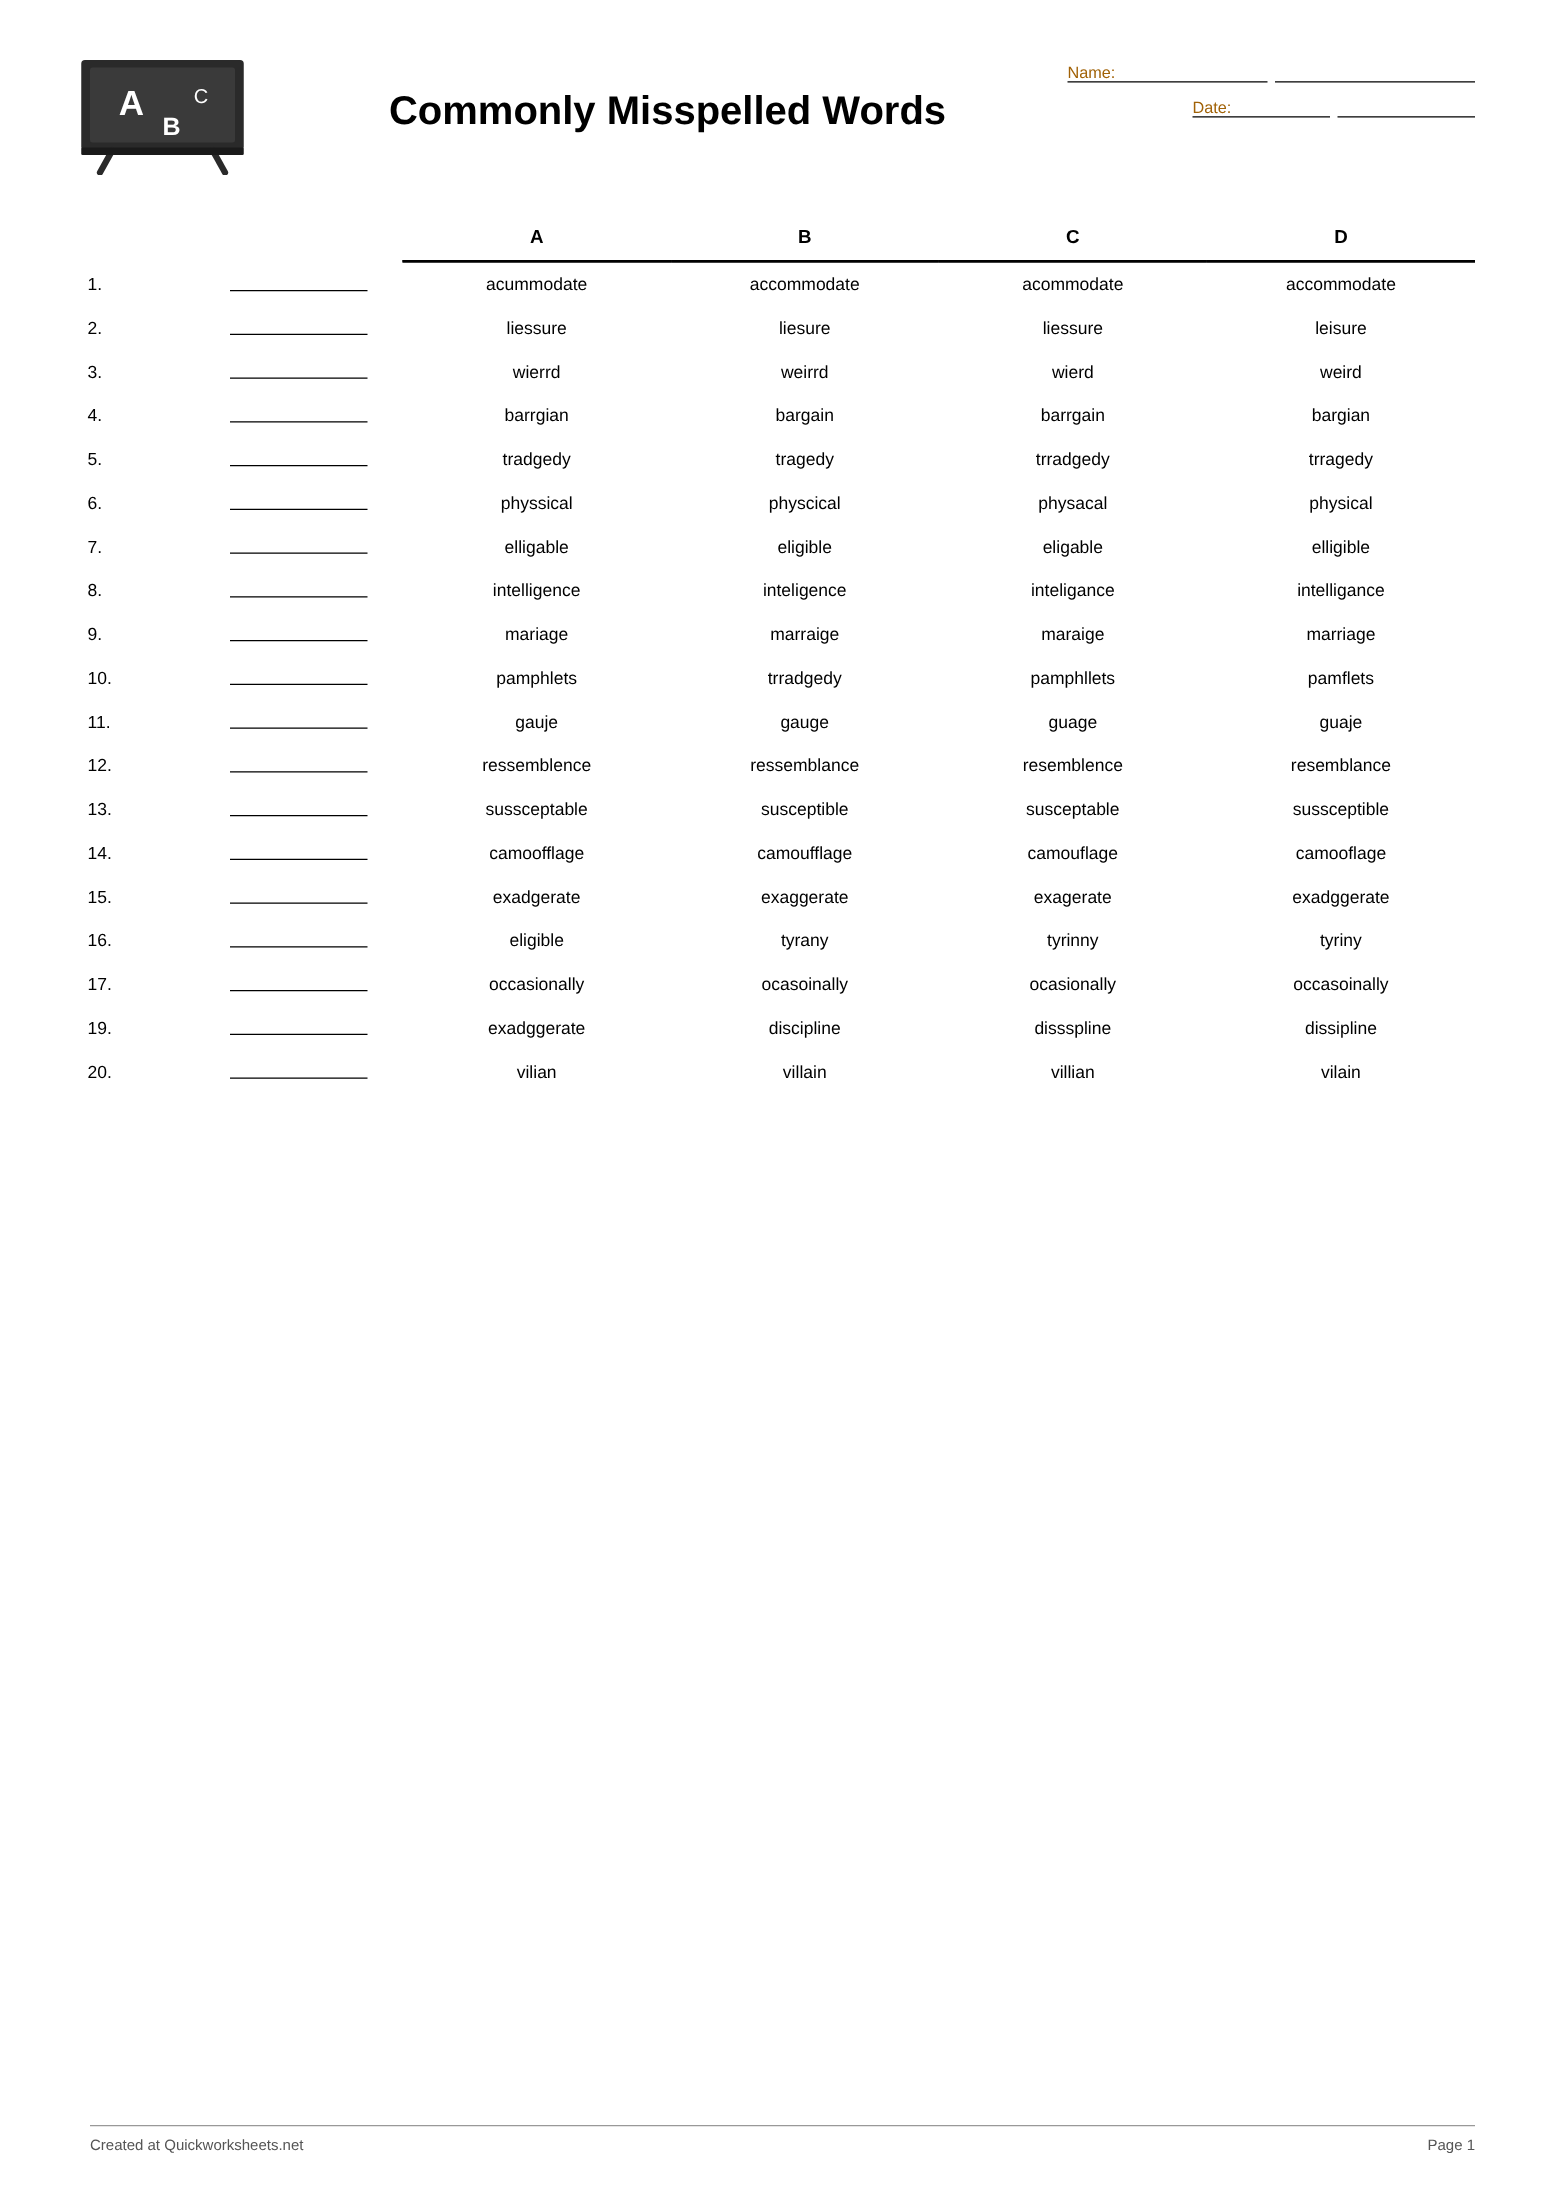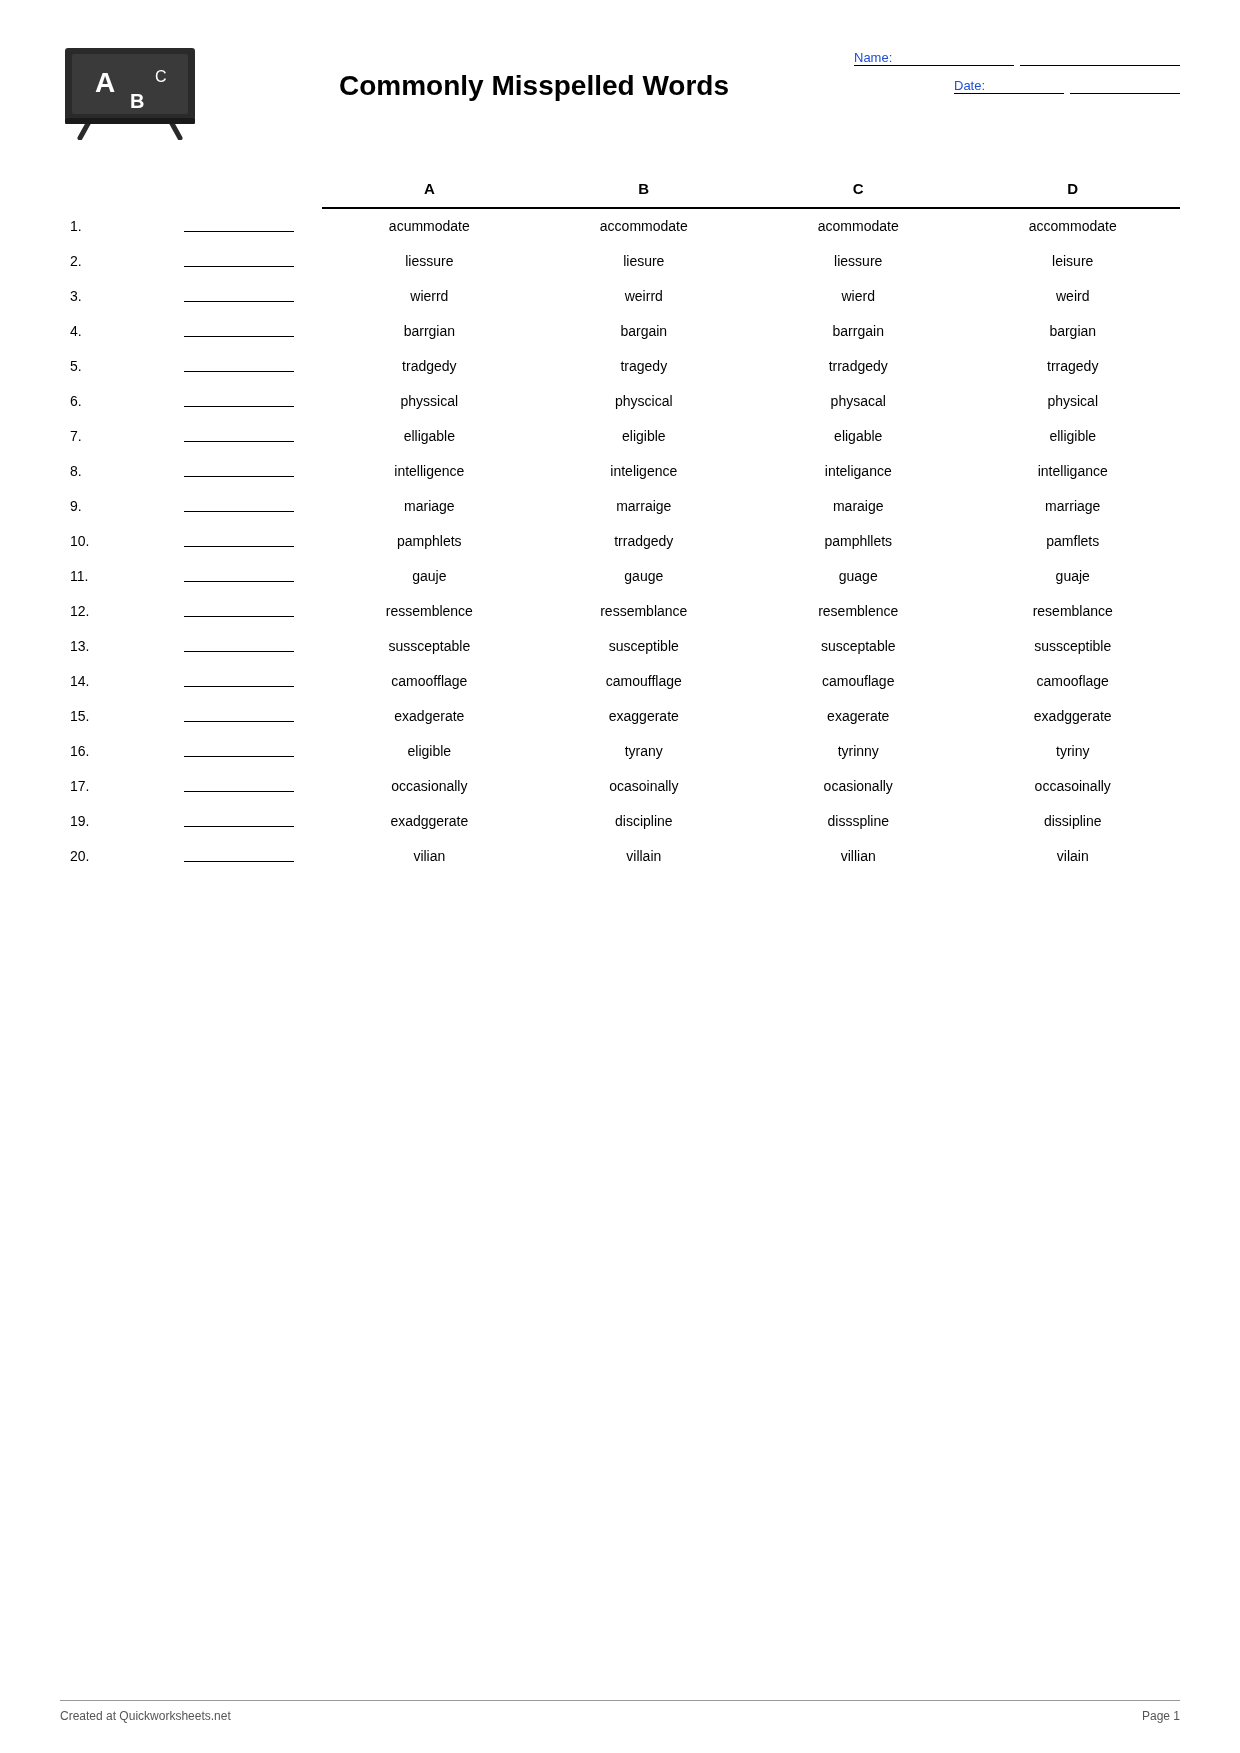--- a/index.html
+++ b/index.html
@@ -41,37 +41,37 @@
       height: 100px;
     }
 
     .title-area {
       flex: 1;
       text-align: center;
       padding-top: 30px;
     }
 
     .main-title {
-      font-size: 28px;
+      font-size: 32px;
       font-weight: bold;
       color: #000;
     }
 
     .name-date-area {
       display: flex;
       flex-direction: column;
       align-items: flex-end;
       gap: 12px;
       padding-top: 10px;
       min-width: 220px;
     }
 
     .name-line, .date-line {
       font-size: 13px;
-      color: #1d4ed8;
+      color: #a16207;
       white-space: nowrap;
     }
 
     .name-line span, .date-line span {
       display: inline-block;
       border-bottom: 1px solid #000;
       width: 160px;
       margin-left: 6px;
     }
 
@@ -129,21 +129,21 @@
     }
 
     .col-a { width: 180px; }
     .col-b { width: 180px; }
     .col-c { width: 180px; }
     .col-d { width: 180px; }
 
     .footer {
       position: absolute;
       bottom: 30px;
-      left: 60px;
+      left: 72px;
       right: 60px;
       border-top: 1px solid #999;
       padding-top: 8px;
       display: flex;
       justify-content: space-between;
       font-size: 12px;
       color: #555;
     }
   </style>
 </head>

